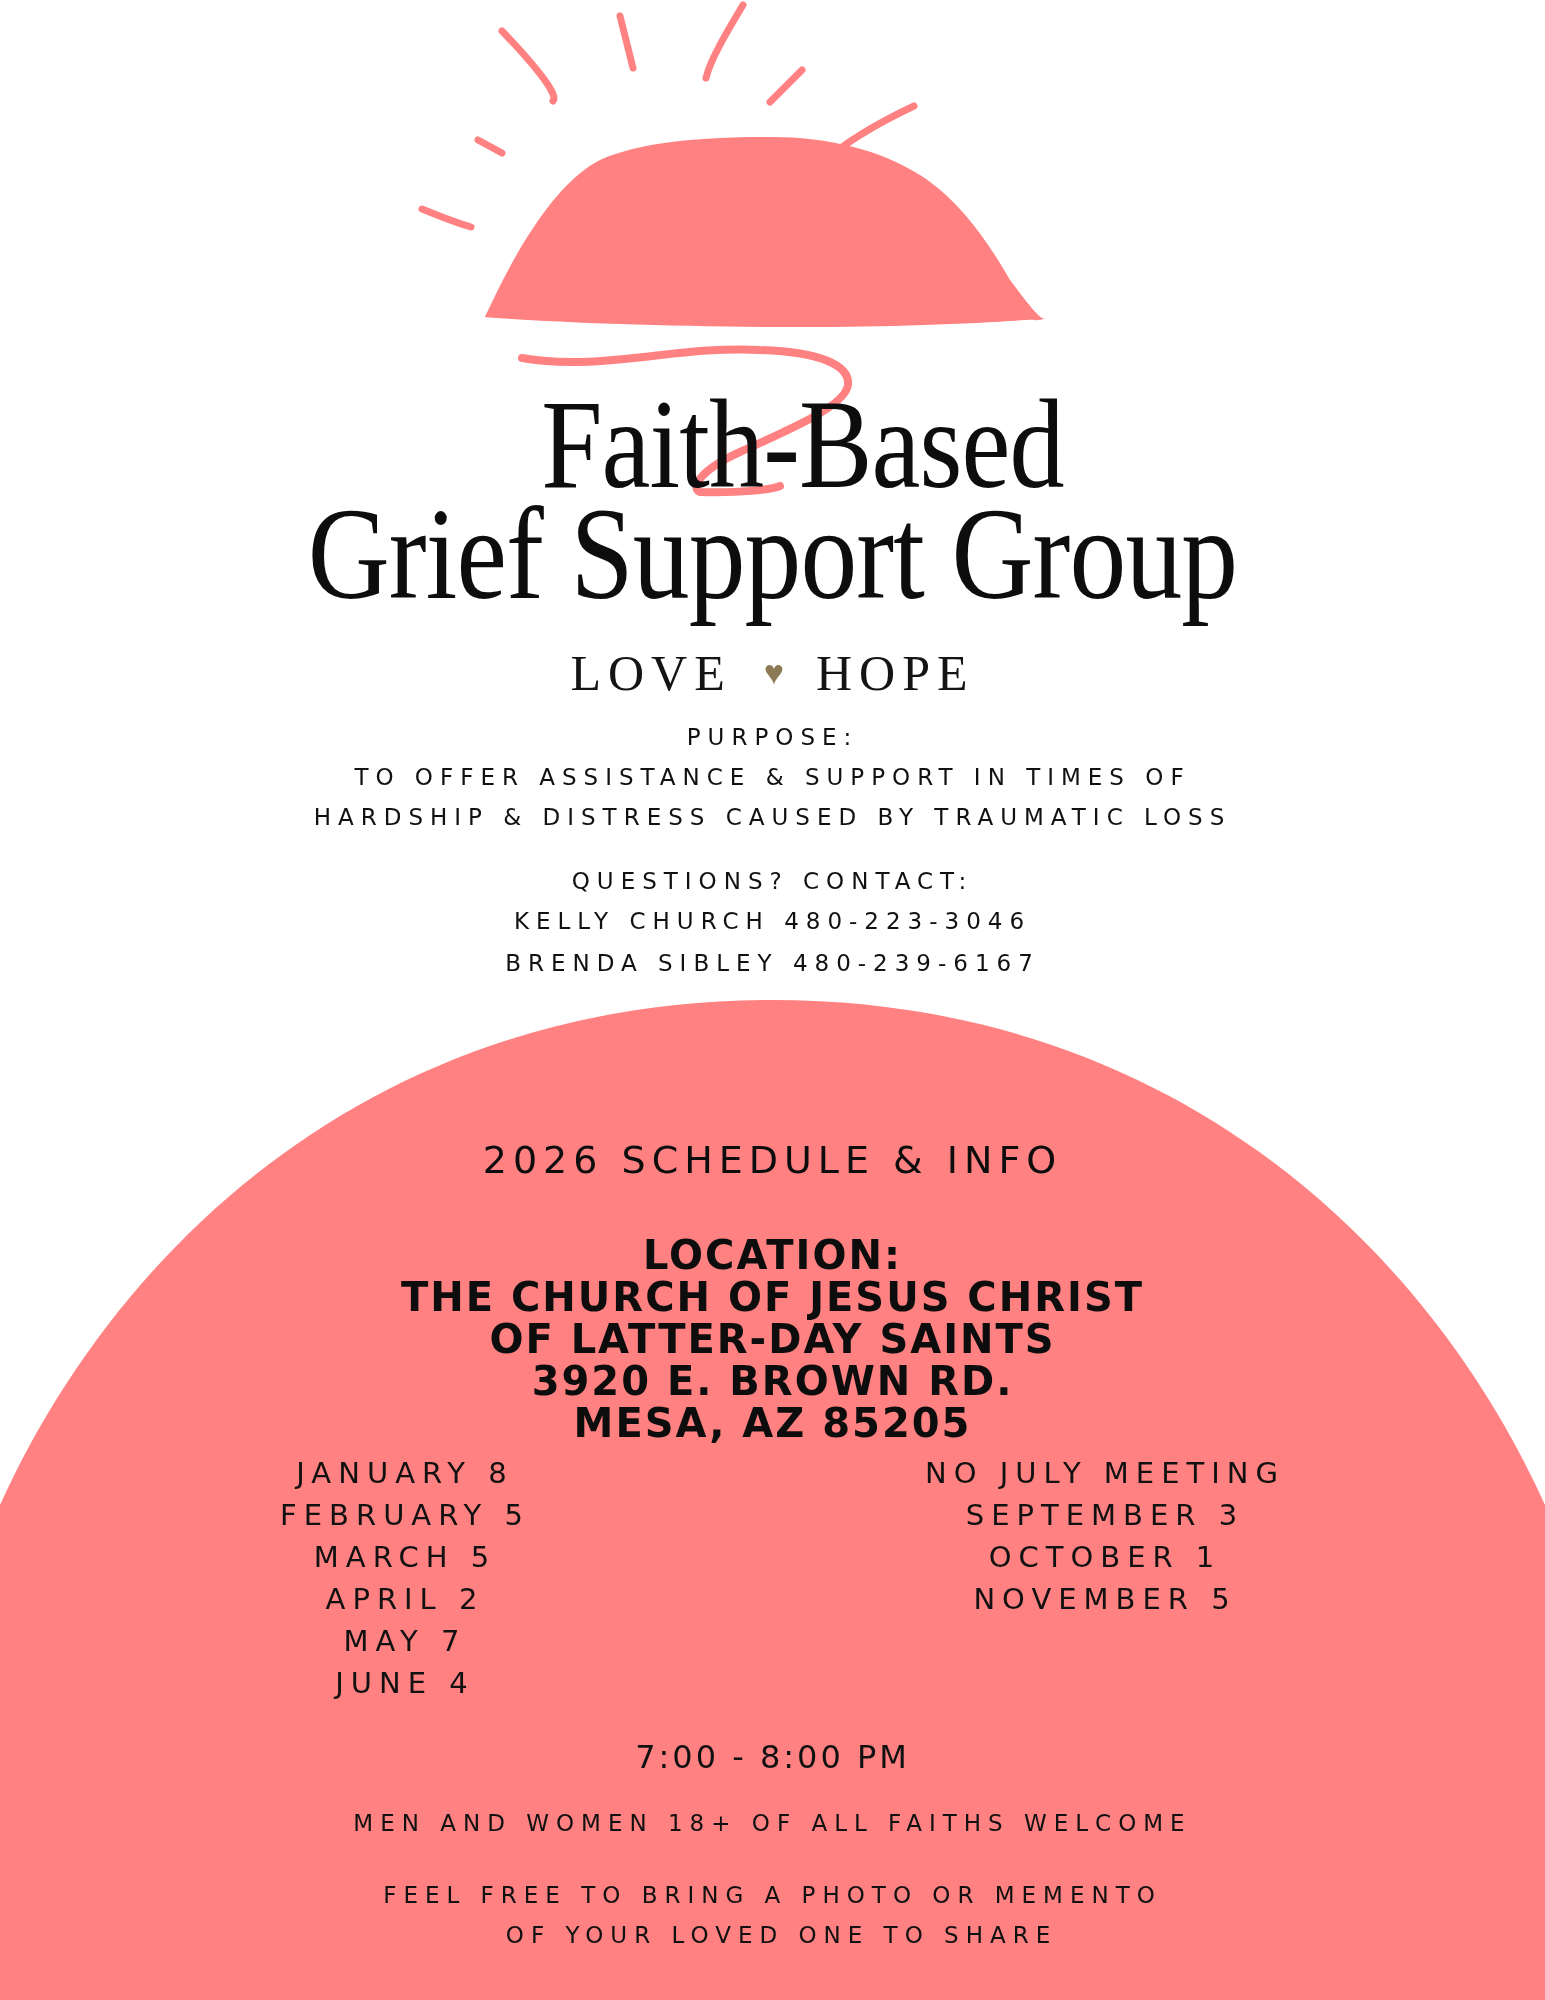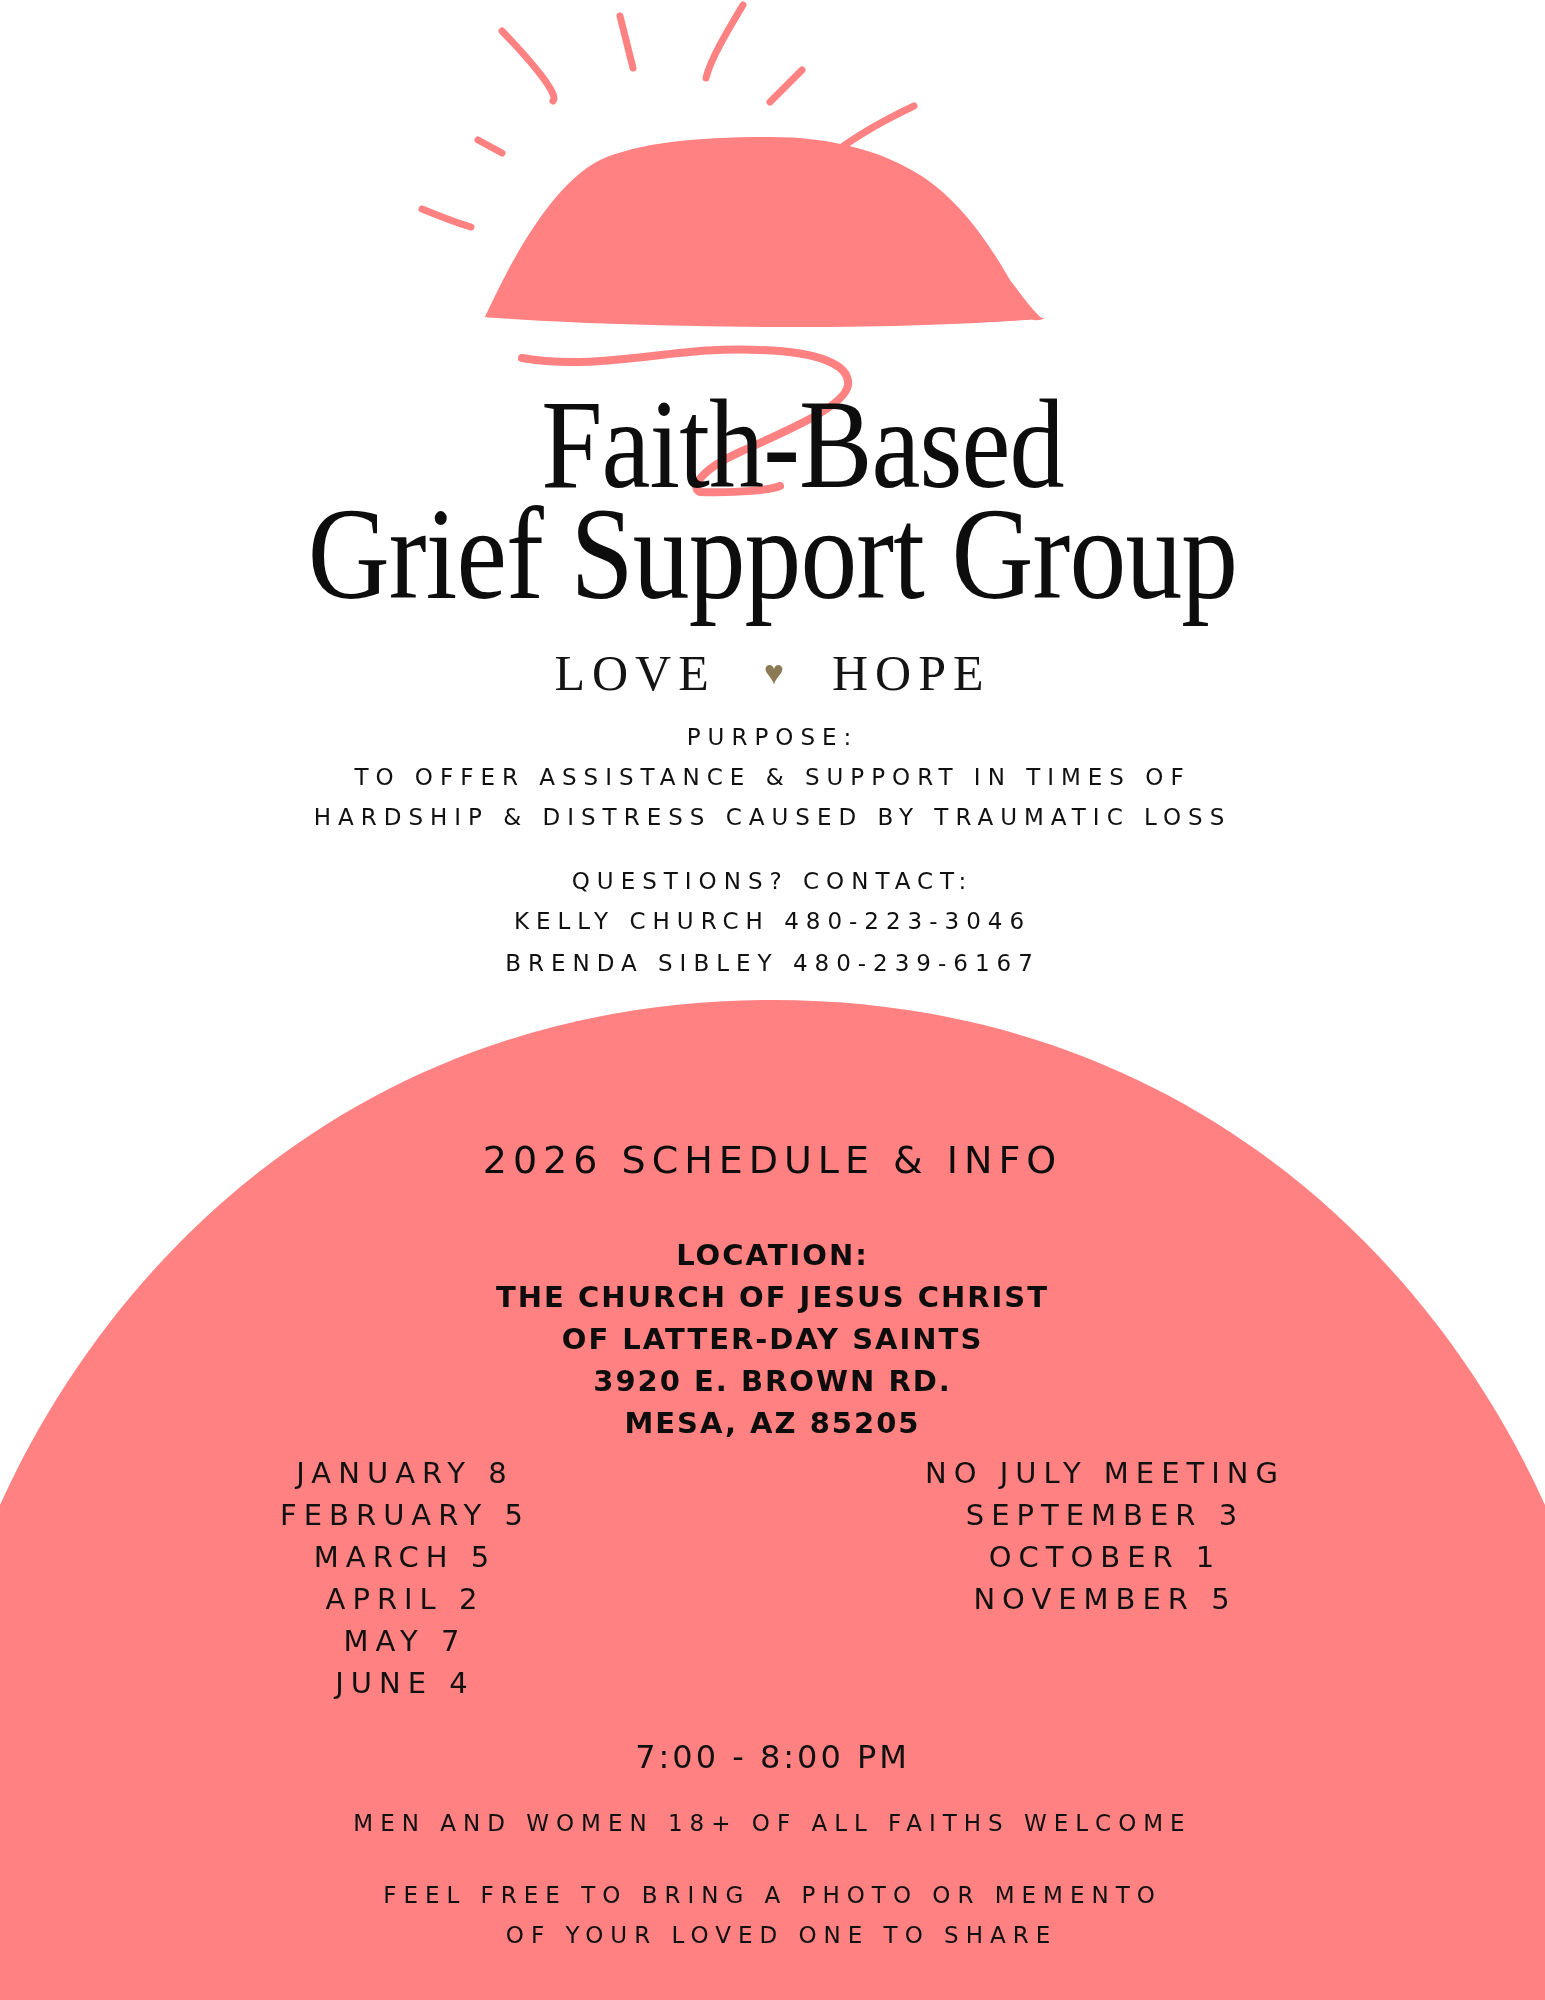--- a/index.html
+++ b/index.html
@@ -17,42 +17,42 @@
       font-weight: 400; color: #0d0d0d; letter-spacing: -1px;
       transform: scaleX(0.86); transform-origin: center;
       line-height: 1;
     }
     .title-1 { top: 380px; font-size: 128px; left: 30px; }
     .title-2 { top: 488px; font-size: 132px; }
 
     .tagline {
       top: 644px; font-family: "Liberation Serif", serif;
       font-size: 50px; letter-spacing: 7px; color: #141414;
-      display: flex; justify-content: center; align-items: center; gap: 48px;
+      display: flex; justify-content: center; align-items: center; gap: 32px;
     }
     .heart { color: #8c7a55; font-size: 34px; letter-spacing: 0; }
 
     .caps {
       font-family: "DejaVu Sans", sans-serif; font-size: 23px;
       letter-spacing: 7px; color: #111;
     }
     .purpose-label { top: 724px; }
     .purpose-line1 { top: 764px; }
     .purpose-line2 { top: 804px; }
     .q-label { top: 868px; }
     .contact1 { top: 908px; }
     .contact2 { top: 950px; }
 
     .sched-title {
       top: 1138px; font-family: "DejaVu Sans", sans-serif; font-size: 38px;
       letter-spacing: 6px; color: #0d0d0d;
     }
     .loc {
       font-family: "DejaVu Sans", sans-serif; font-weight: bold;
-      font-size: 29px; letter-spacing: 2px; color: #0d0d0d; line-height: 42px;
+      font-size: 40px; letter-spacing: 2px; color: #0d0d0d; line-height: 42px;
     }
     .loc-block { top: 1234px; }
 
     .col { position: absolute; top: 1452px; text-align: center;
       font-family: "DejaVu Sans", sans-serif; font-size: 29px;
       letter-spacing: 7px; line-height: 42px; color: #111; }
     .col-left { left: 205px; width: 400px; }
     .col-right { left: 865px; width: 480px; }
 
     .time { top: 1738px; font-size: 32px; letter-spacing: 3px; }

